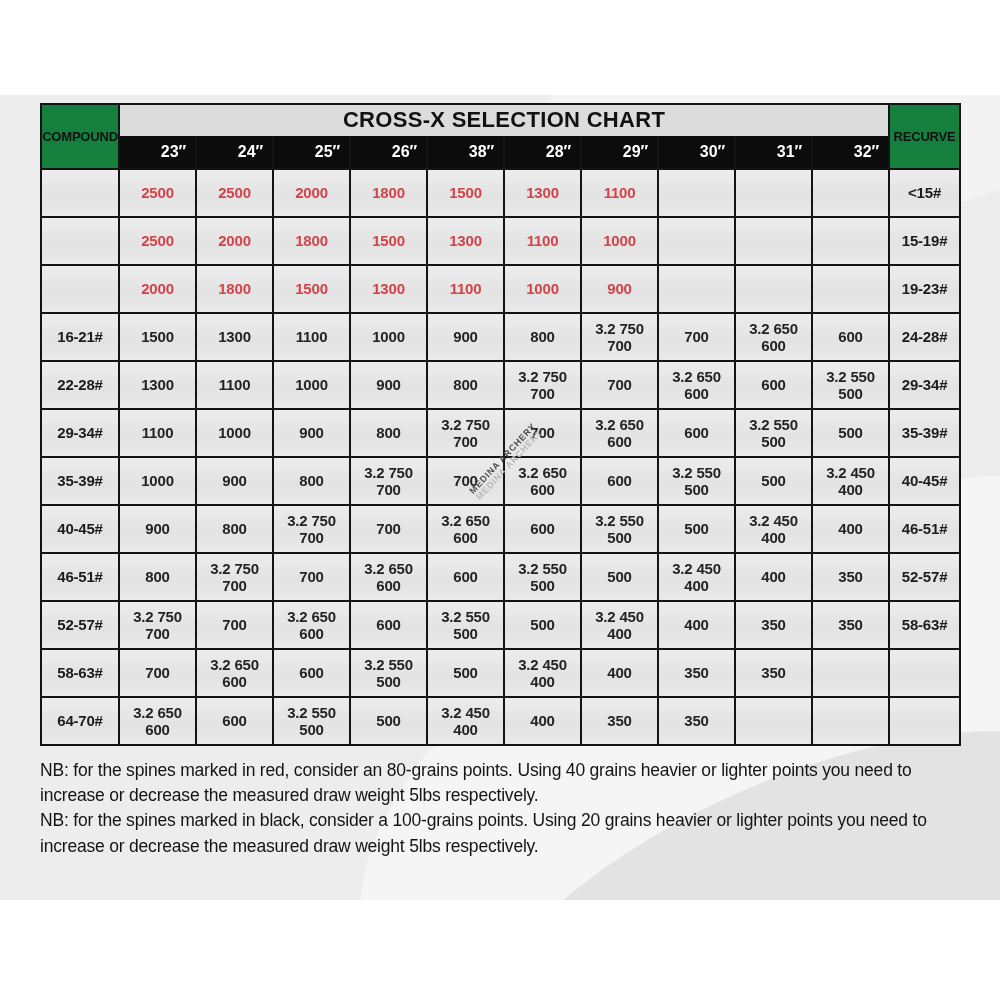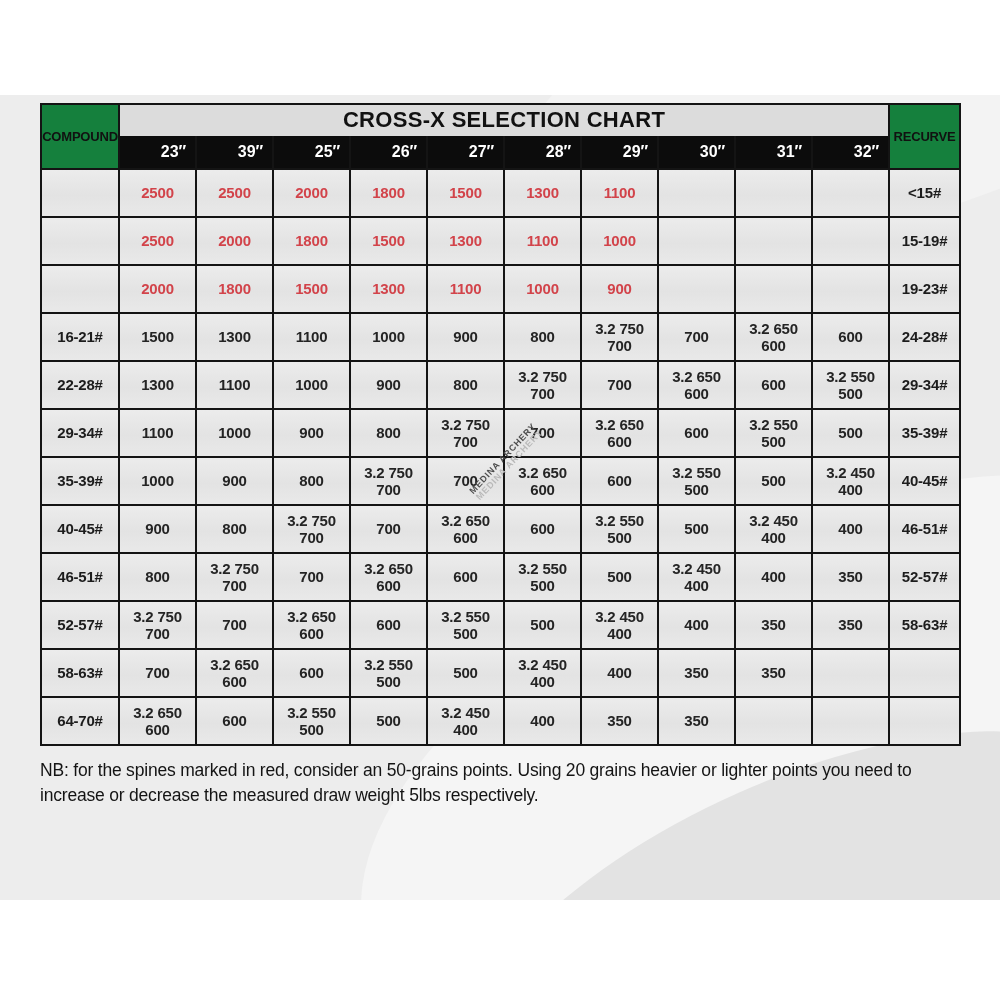--- a/index.html
+++ b/index.html
@@ -76,24 +76,24 @@
       <col class="c-rec">
     </colgroup>
     <thead>
       <tr>
         <th class="corner" rowspan="2">COMPOUND</th>
         <th class="title-cell" colspan="10">CROSS-X SELECTION CHART</th>
         <th class="corner" rowspan="2">RECURVE</th>
       </tr>
       <tr class="size-row" id="size-row">
           <th>23″</th>
-          <th>39″</th>
+          <th>24″</th>
           <th>25″</th>
           <th>26″</th>
-          <th>27″</th>
+          <th>38″</th>
           <th>28″</th>
           <th>29″</th>
           <th>30″</th>
           <th>31″</th>
           <th>32″</th>
         </tr>
     </thead>
     <tbody id="tbody">
         <tr>
           <td class="comp-cell"></td>
@@ -295,16 +295,17 @@
         </tr>
       </tbody>
   </table>
 
   <div class="watermark">
     <span>MEDINA ARCHERY</span>
     <span class="wm2">MEDINA ARCHERY</span>
   </div>
 
   <div class="notes">
-    <p>NB: for the spines marked in red, consider an 50-grains points. Using 20 grains heavier or lighter points you need to increase or decrease the measured draw weight 5lbs respectively.</p>
+    <p>NB: for the spines marked in red, consider an 80-grains points. Using 40 grains heavier or lighter points you need to increase or decrease the measured draw weight 5lbs respectively.</p>
+    <p>NB: for the spines marked in black, consider a 100-grains points. Using 20 grains heavier or lighter points you need to increase or decrease the measured draw weight 5lbs respectively.</p>
   </div>
 
 </div>
 
 </body></html>

